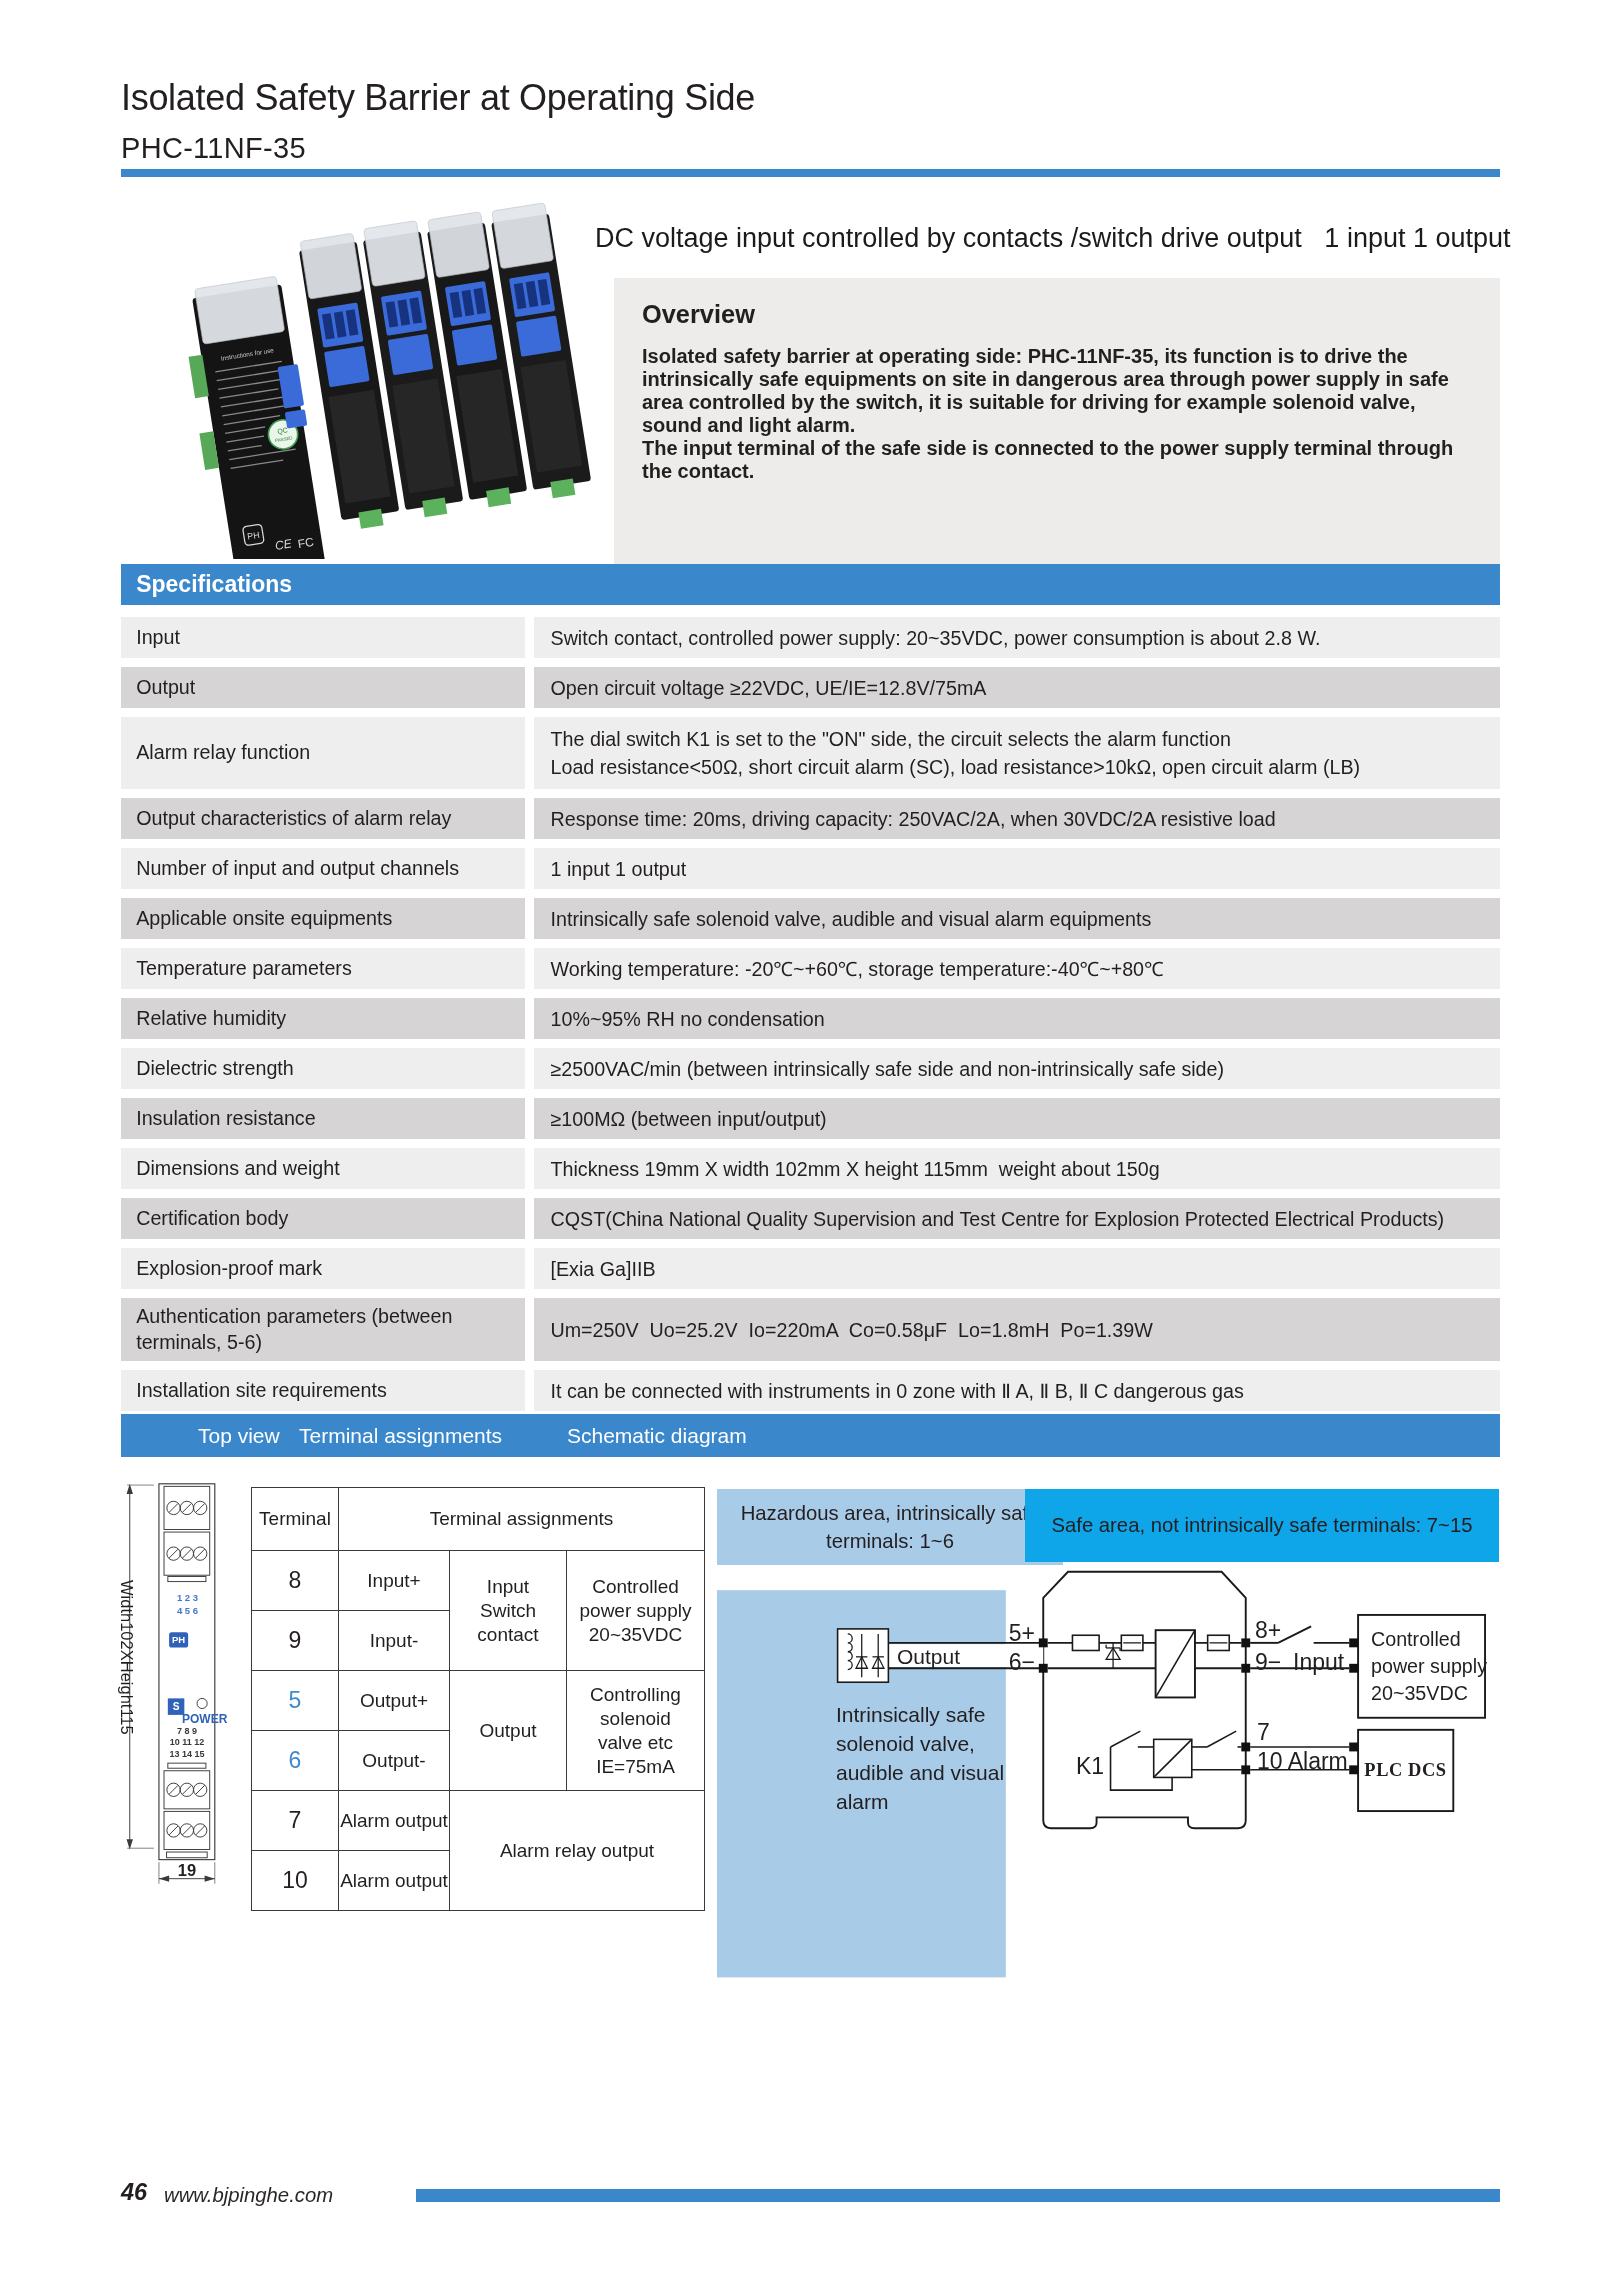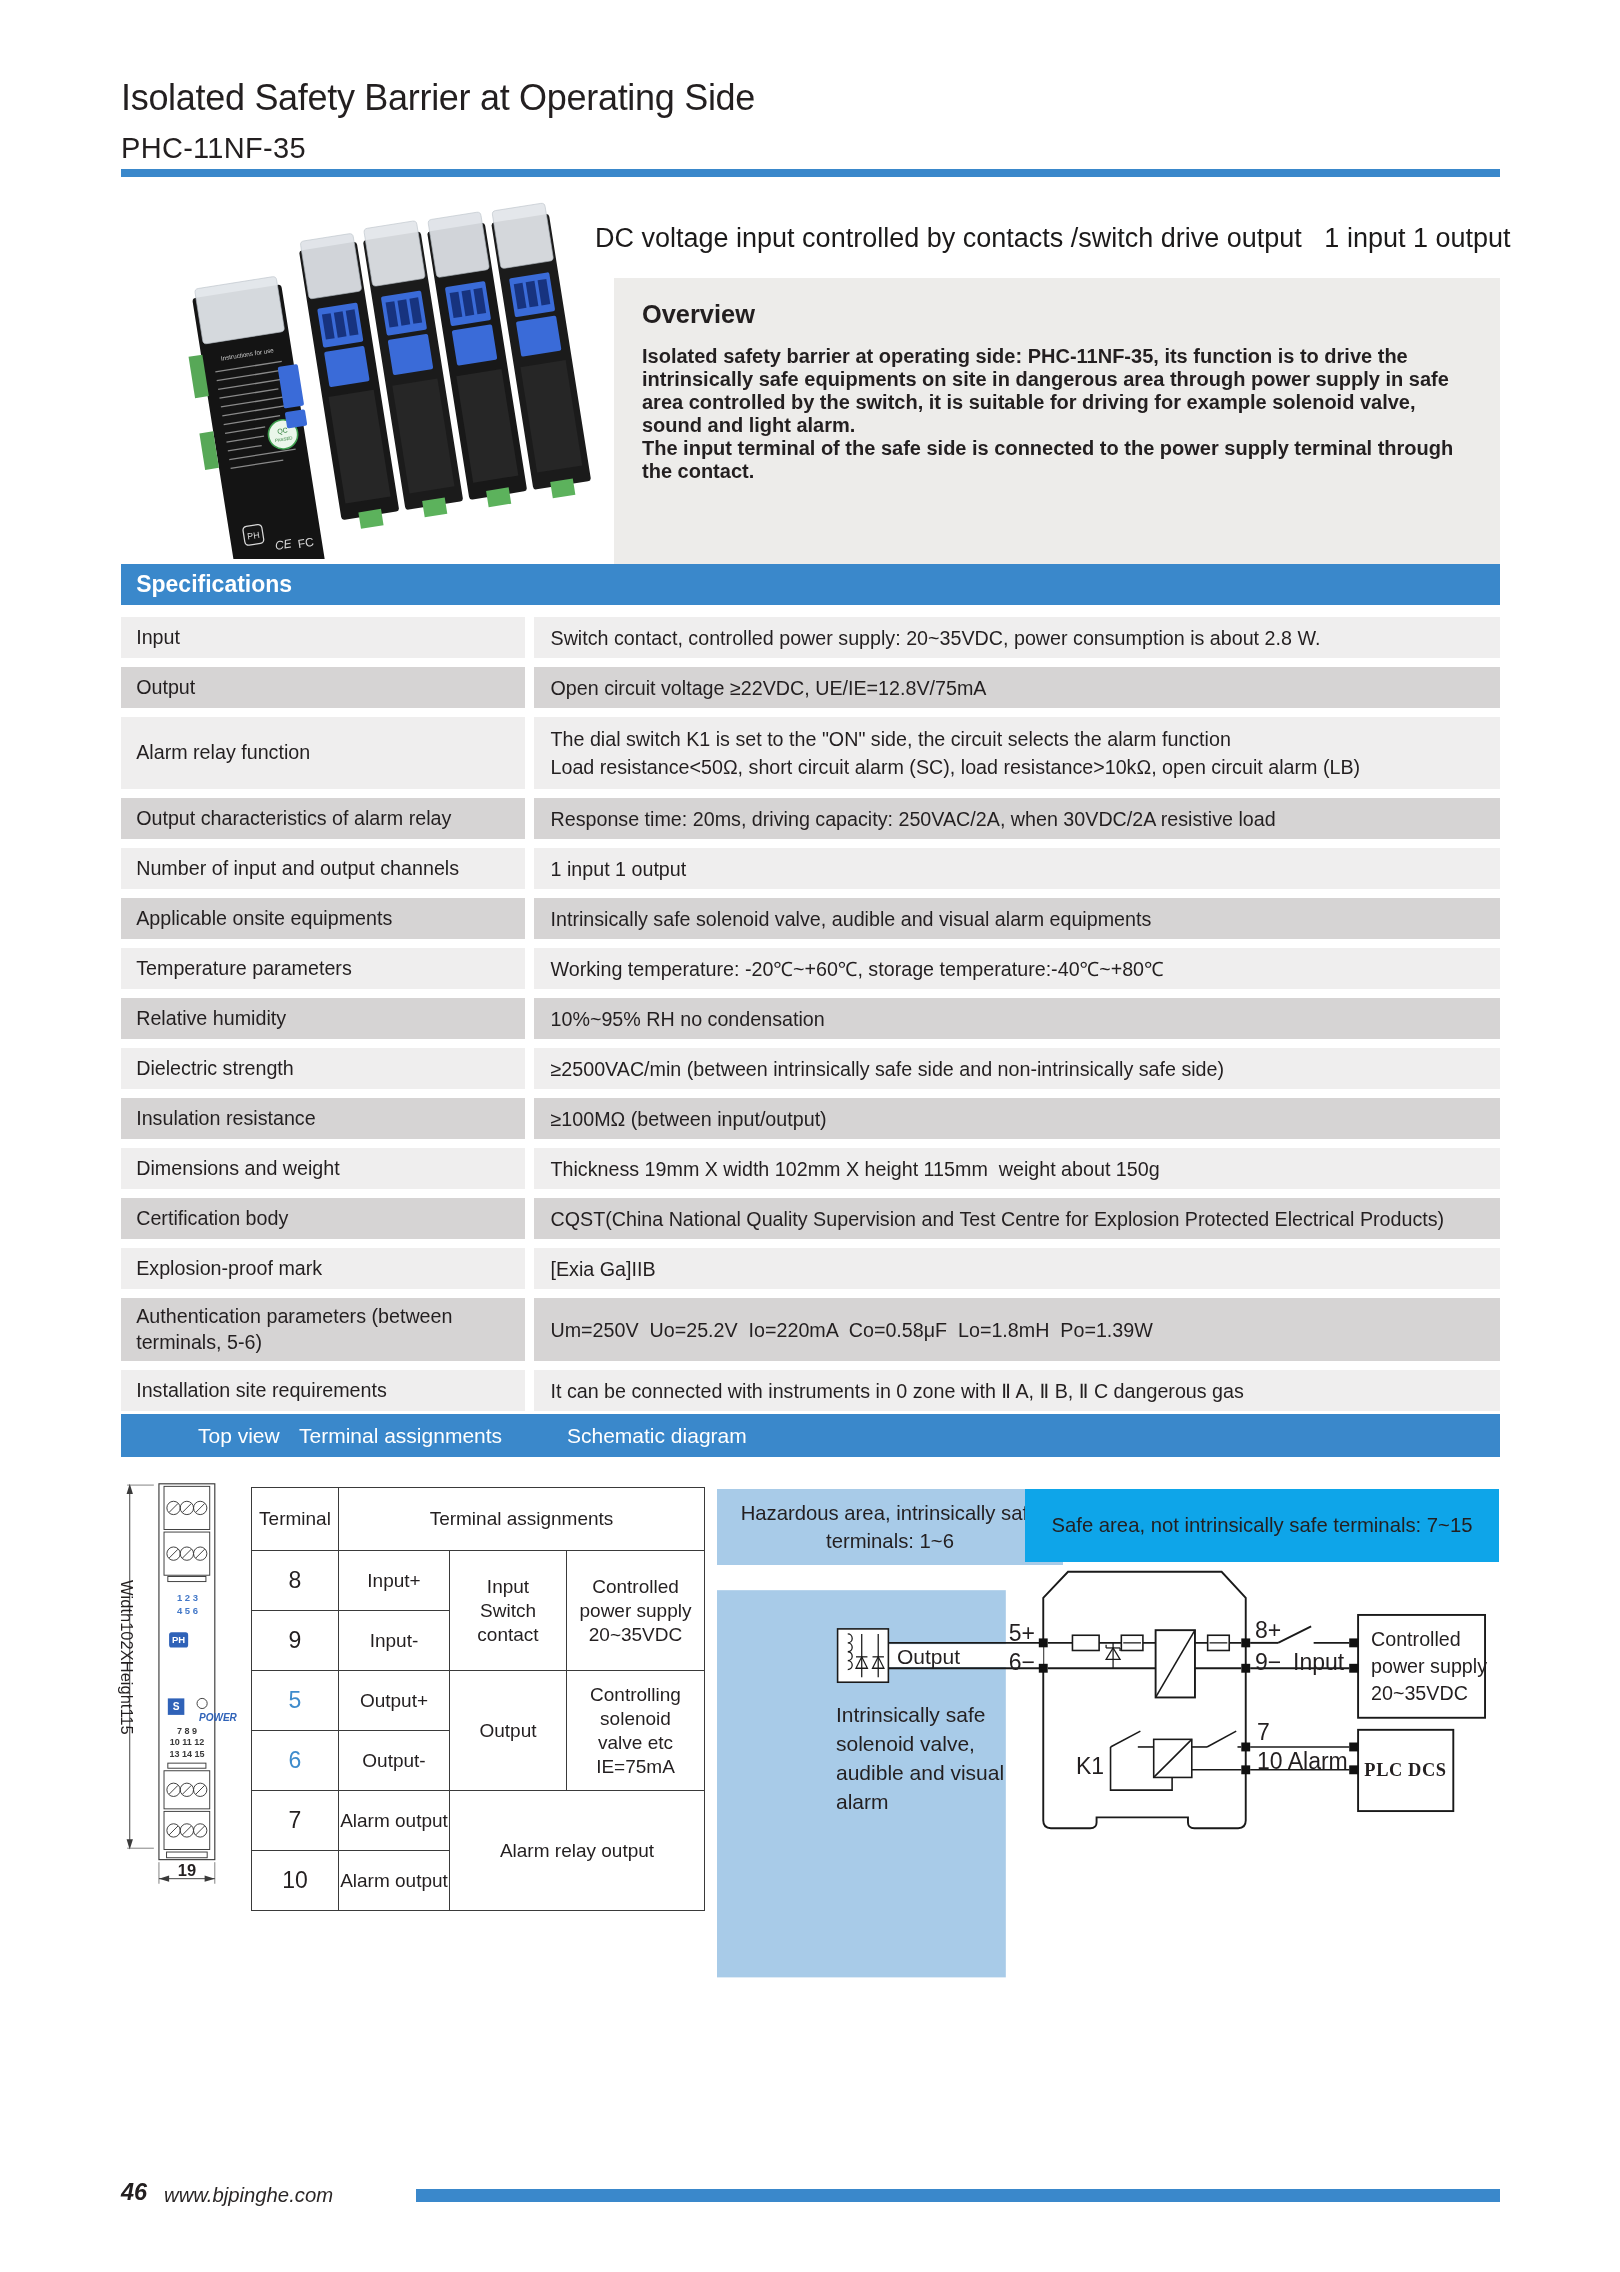--- a/index.html
+++ b/index.html
@@ -34,21 +34,21 @@
   .tabs-bar span{position:absolute;top:0;height:43px;display:flex;align-items:center;color:#fff;font-size:21px;}
   .tab-top{left:39px;margin-left:38px;} .tab-term{left:178px;} .tab-schem{left:446px;}
   
   .topview{position:absolute;left:117px;top:1480px;width:108px;height:419px;}
   .topview .ovl{position:absolute;white-space:pre-line;}
   .tv-rot{left:19px;top:100px;font-size:16.5px;color:#231f20;transform:rotate(90deg);transform-origin:left top;white-space:nowrap;}
   .tv-top-nums{left:50px;top:112px;width:41px;text-align:center;color:#4378c8;font-size:9.5px;line-height:12.7px;font-weight:700;}
   .tv-bot-nums{left:47px;top:246px;width:46px;text-align:center;color:#3a3a3a;font-size:9px;line-height:11.4px;font-weight:700;}
   .tv-ph{left:52px;top:154px;width:19px;text-align:center;color:#fff;font-size:9.5px;font-weight:700;}
   .tv-s{left:51px;top:221px;width:16.5px;text-align:center;color:#fff;font-size:10.2px;font-weight:700;}
-  .tv-power{left:82px;top:232px;color:#2f62b8;font-size:10px;font-weight:700;font-style:italic;}
+  .tv-power{left:65px;top:232px;color:#2f62b8;font-size:12px;font-weight:700;}
   .tv-19{left:42px;top:381px;width:56px;text-align:center;font-size:16.5px;font-weight:700;}
   
   .term-table{position:absolute;left:251px;top:1487px;}
   .term-table table{border-collapse:collapse;table-layout:fixed;width:454px;border-radius:22px;}
   .term-table td{border:1.3px solid #3a3a3a;text-align:center;vertical-align:middle;font-size:19px;color:#231f20;background:#fff;}
   .term-table tr{height:60px;}
   .term-table tr.hd{height:63px;}
   .term-table td.num{font-size:23px;}
   .term-table td.bluenum{font-size:23px;color:#3f8ccc;}
   .term-table td.ml{white-space:pre-line;line-height:24px;}

